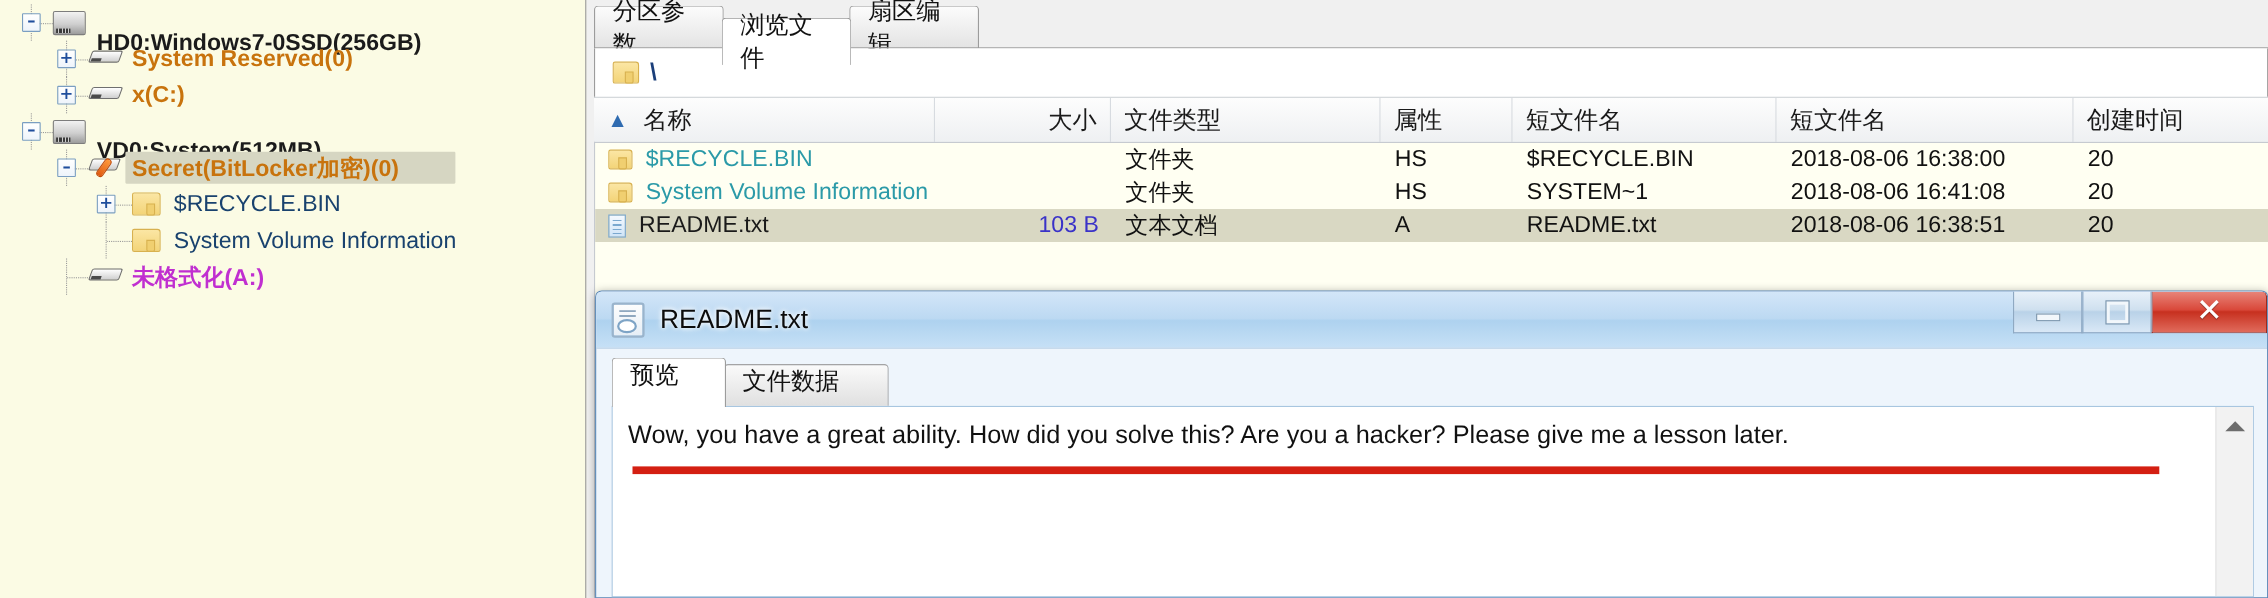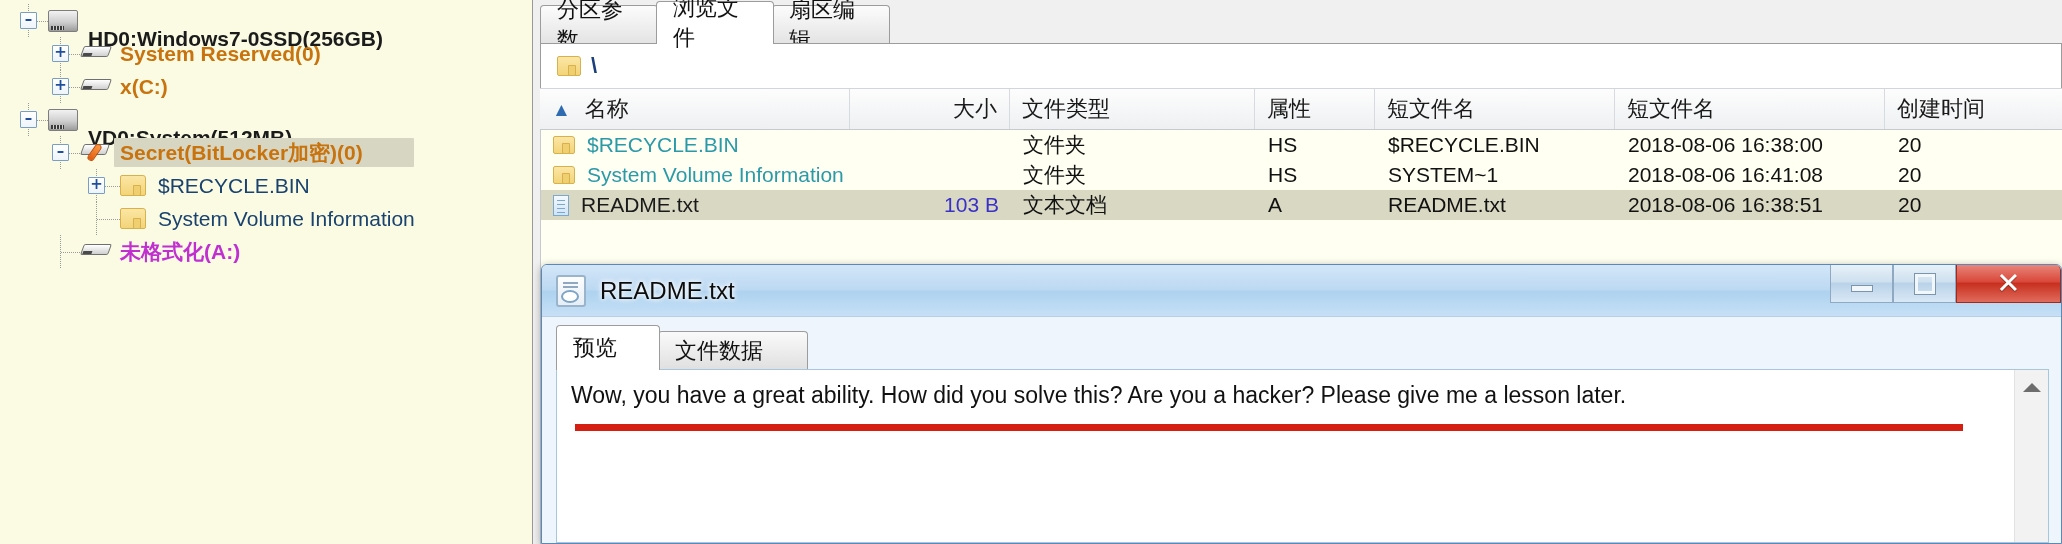--- a/index.html
+++ b/index.html
@@ -374,21 +374,21 @@
   
   #dlg-tabstrip {
     position: absolute;
     left: 14px; top: 60px;
     right: 10px; height: 44px;
   }
   .dtab {
     position: absolute;
     top: 6px; height: 38px;
     padding: 0 16px;
-    display: flex; align-items: center;
+    display: flex; align-items: flex-start;
     font-size: 22px;
     color: #111;
     background: linear-gradient(#fafafa, #e0e0e0);
     border: 1px solid #9c9c9c;
     border-bottom: none;
     border-radius: 4px 4px 0 0;
     cursor: pointer;
   }
   .dtab.active {
     top: 0; height: 45px;
@@ -550,21 +550,21 @@
   </div>
 
   <div id="main-panel">
 
     <div id="main-left-border"></div>
 
     <div id="tabstrip">
         <div class="tab" style="left: 0px; width: 118px;">
           <span>分区参数</span>
         </div>
-        <div class="tab active" style="left: 116px; width: 118px;">
+        <div class="tab active" style="left: 116px; width: 118px; margin-top: 15px;">
           <span>浏览文件</span>
         </div>
         <div class="tab" style="left: 232px; width: 118px;">
           <span>扇区编辑</span>
         </div>
       </div>
     <div id="tab-underline"></div>
 
     <div id="pathbar">
       <span class="ico-folder"></span>

